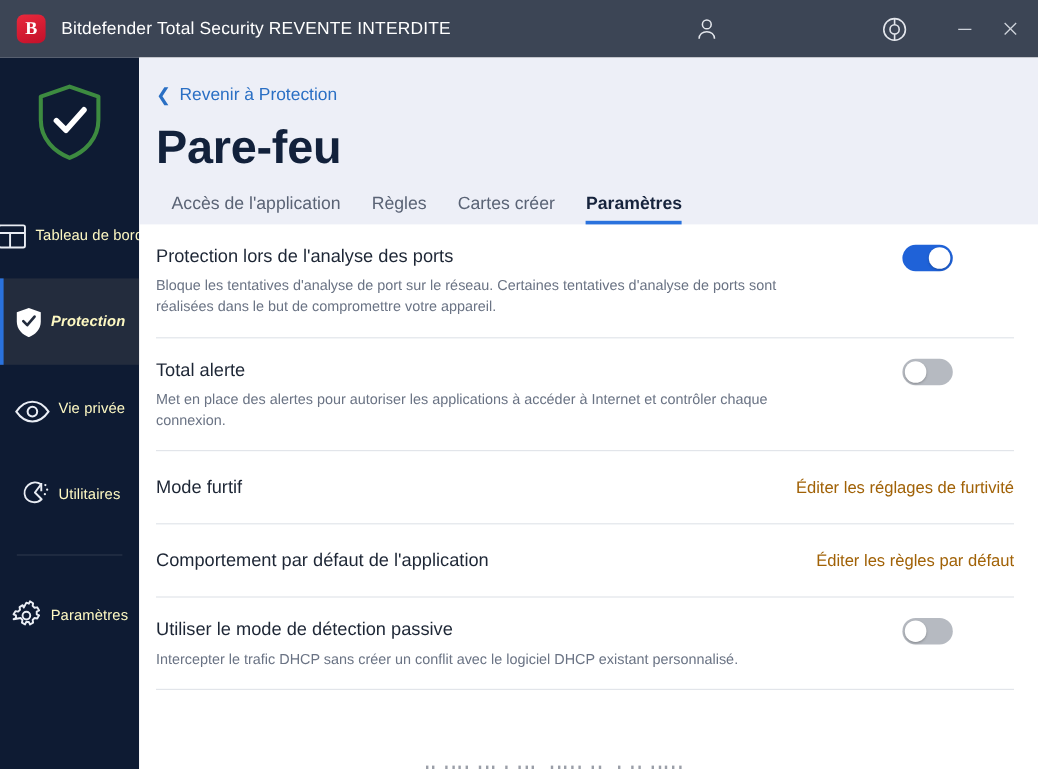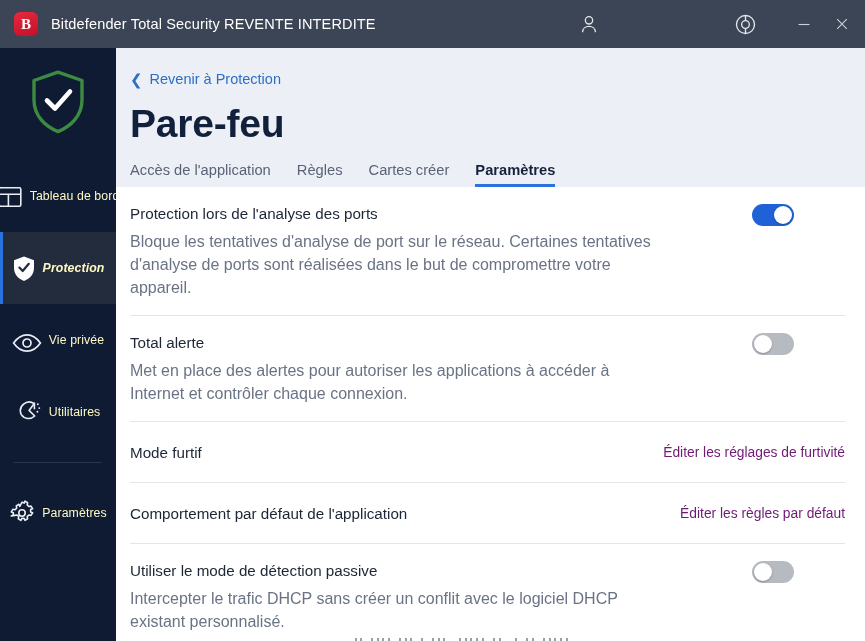--- a/index.html
+++ b/index.html
@@ -123,21 +123,21 @@
   .back-chev { font-size: 15px; line-height: 1; color:#2a6fc4; }
   .page-title {
     margin-top: 13px;
     font-size: 39px;
     font-weight: bold;
     color: #12213b;
     letter-spacing: -0.2px;
   }
   .tabs {
     position: absolute;
-    left: 14px; bottom: 0;
+    left: 27px; bottom: 0;
     display: flex;
     align-items: flex-end;
     gap: 26px;
     height: 36px;
   }
   .tab {
     font-size: 14.7px;
     color: #5a6375;
     padding-bottom: 9px;
     position: relative;
@@ -170,36 +170,36 @@
     gap: 44px;
   }
   .srow-text { flex: 1 1 auto; min-width: 0; max-width: 560px; }
   .srow-title {
     font-size: 15.2px;
     color: #1d2635;
     line-height: 1.25;
   }
   .srow-desc {
     margin-top: 7px;
-    font-size: 16px;
+    font-size: 12px;
     color: #6a7384;
     line-height: 1.44;
     max-width: 533px;
   }
   .srow-ctrl {
     flex: 0 0 auto;
     display: flex; align-items: center; justify-content: flex-end;
     min-width: 60px;
     padding-left: 16px;
   }
   .srow.compact { align-items: center; padding: 21px 0 20px 0; }
   .srow.compact .srow-ctrl { align-items: center; }
 
   .edit-link {
-    color: #701a75;
+    color: #a16207;
     font-size: 13.8px;
     white-space: nowrap;
     cursor: pointer;
   }
 
   
   .toggle {
     width: 42px; height: 22px;
     border-radius: 11px;
     position: relative;

